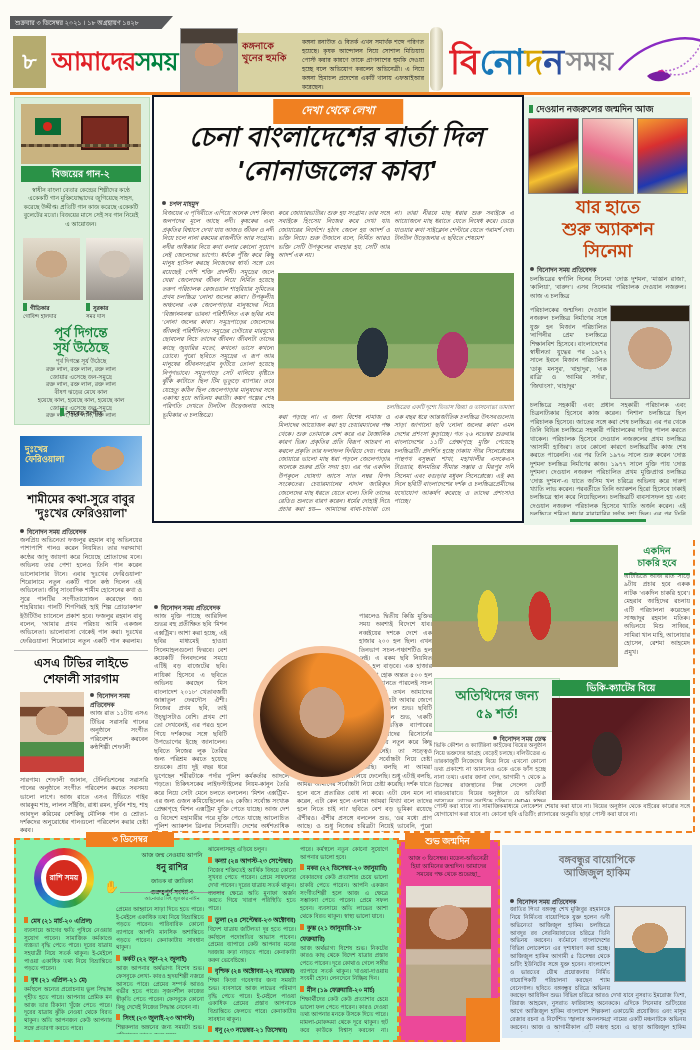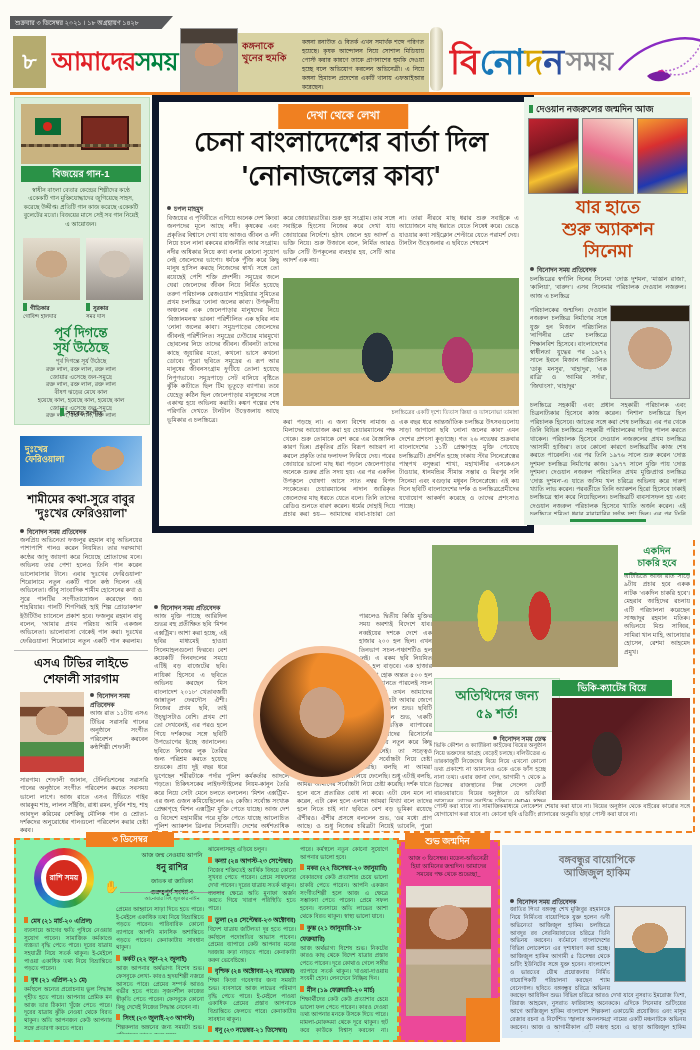--- a/index.html
+++ b/index.html
@@ -65,21 +65,21 @@
   .dk-body{left:20px;top:536px;width:122px;height:110px;}
   .divider{left:14px;top:650px;width:134px;height:1px;background:#bbb;}
   .sf-head{left:14px;top:656px;width:134px;font-size:12px;font-weight:bold;text-align:center;line-height:1.3;color:#111;}
   .sf-photo{left:20px;top:692px;width:64px;height:80px;
     background:radial-gradient(ellipse 42% 30% at 50% 36%,#caa07e 0 60%,transparent 61%),
                linear-gradient(180deg,#e4cdb4 0 18%,#7a4a30 19% 30%,#d9c2a8 31% 62%,#4f8f4a 63% 80%,#c8403a 81%);}
   .sf-side{left:90px;top:692px;width:58px;font-size:5.8px;line-height:1.4;}
   .sf-body{left:20px;top:776px;width:128px;height:56px;}
 
   
-  .main-box{left:152px;top:95px;width:368px;height:424px;border:7px solid #0f172a;background:#fffef7;}
+  .main-box{left:152px;top:95px;width:368px;height:424px;border:2px solid #0f172a;background:#fffef7;font-style:italic;}
   .kicker{left:50%;top:2px;transform:translateX(-50%);background:#f08021;color:#fff;
     font-size:11px;font-weight:bold;padding:3px 28px;}
   .m-head{left:4px;top:24px;width:356px;font-size:27px;font-weight:800;text-align:center;line-height:1.25;color:#111;}
   .m-byline{left:8px;top:102px;}
   .m-col1{left:8px;top:112px;width:112px;height:300px;}
   .m-col2{left:124px;top:112px;width:112px;height:62px;}
   .m-col3{left:240px;top:112px;width:120px;height:62px;}
   .m-photo{left:124px;top:176px;width:236px;height:128px;
     background:radial-gradient(ellipse 11% 32% at 40% 62%,#28323c 0 60%,transparent 61%),
                radial-gradient(ellipse 11% 30% at 74% 64%,#b03a6a 0 60%,transparent 61%),
@@ -103,21 +103,21 @@
                radial-gradient(ellipse 11% 36% at 58% 58%,#c8342c 0 55%,transparent 56%),
                linear-gradient(180deg,#86a868 0 62%,#a99a6d 63%);}
   .ek-title{left:624px;top:545px;width:66px;color:#1d8742;font-size:9.5px;font-weight:bold;
     text-align:center;line-height:1.3;border-bottom:2px solid #2a9247;padding-bottom:3px;}
   .ek-body{left:624px;top:572px;width:66px;height:100px;}
   .at-box{left:434px;top:678px;width:124px;height:52px;background:#e6f2e6;border:1px solid #b9dcb9;
     display:flex;align-items:center;justify-content:center;color:#1d8742;font-size:13px;font-weight:bold;
     text-align:center;line-height:1.35;}
   .at-byline{left:434px;top:734px;width:112px;text-align:right;}
   .at-body{left:434px;top:742px;width:112px;height:60px;font-size:5.8px;}
-  .vk-head{left:552px;top:680px;width:120px;height:16px;background:#2a9247;color:#fff;
+  .vk-head{left:552px;top:680px;width:138px;height:16px;background:#2a9247;color:#fff;
     font-size:9.5px;font-weight:bold;text-align:center;line-height:16px;}
   .vk-photo{left:552px;top:698px;width:138px;height:102px;
     background:radial-gradient(ellipse 18% 36% at 40% 55%,#3a2a28 0 60%,transparent 61%),
                linear-gradient(135deg,#5a1b20 0 40%,#8a3a38 70%,#caa08a);}
   .at-body2{left:434px;top:803px;width:256px;height:26px;font-size:5.8px;}
   .dash-v{left:693px;top:540px;height:292px;border-left:2px dashed #f08021;}
   .dash-h{left:152px;top:831px;width:540px;border-top:2px dashed #f08021;}
 
   
   .rt-box{left:524px;top:97px;width:168px;height:428px;background:#e9f4e9;}
@@ -210,21 +210,21 @@
     </span>
   </div>
   <div class="abs rule"></div>
 
   <div class="abs vbox">
     <div class="abs v-img">
       <div class="v-flag"></div>
       <div class="v-radio"></div>
       <div class="v-chain"></div>
     </div>
-    <div class="abs v-title">বিজয়ের গান-1</div>
+    <div class="abs v-title">বিজয়ের গান-২</div>
     <div class="abs v-intro">স্বাধীন বাংলা বেতার কেন্দ্রের শিল্পীদের কণ্ঠে একেকটি গান মুক্তিযোদ্ধাদের জুগিয়েছে সাহস, করেছে উদ্দীপ্ত। প্রতিটি গান কাজ করেছে একেকটি বুলেটের মতো। বিজয়ের মাসে সেই সব গান নিয়েই এ আয়োজন।</div>
     <div class="abs v-ph1"></div>
     <div class="abs v-ph2"></div>
     <div class="abs v-cap" style="left:8px;">
       <div><span class="sqg"></span><b>গীতিকার</b></div>
       <div>গোবিন্দ হালদার</div>
     </div>
     <div class="abs v-cap" style="left:71px;">
       <div><span class="sqg"></span><b>সুরকার</b></div>
       <div>সমর দাস</div>

